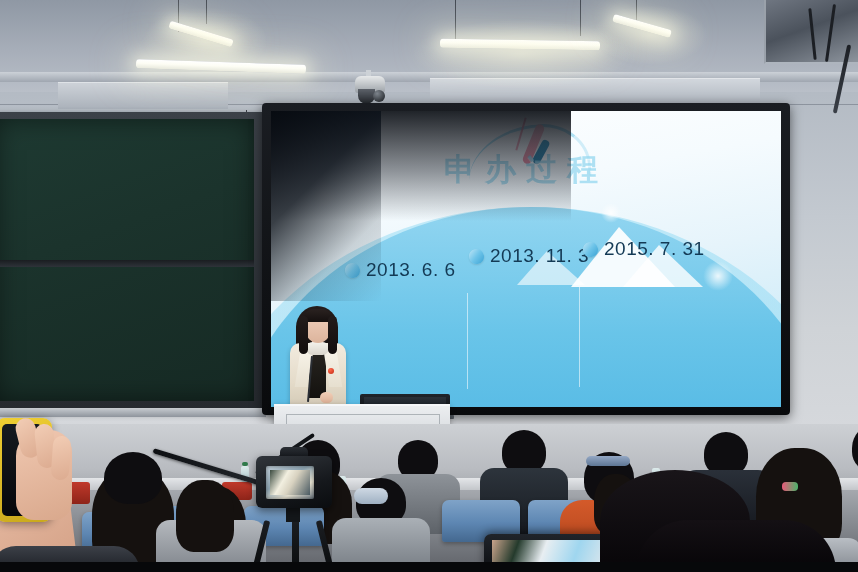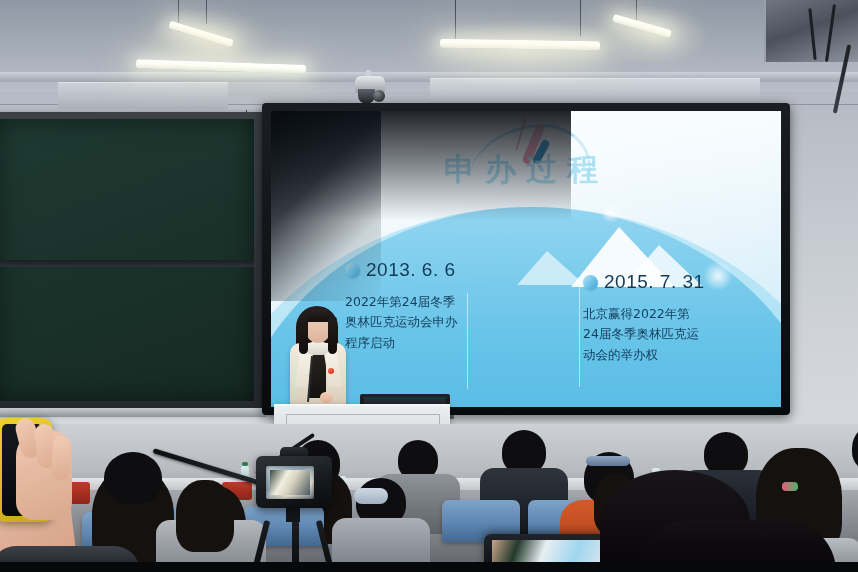--- a/index.html
+++ b/index.html
@@ -288,32 +288,34 @@
     <div class="abs" id="slide-title">申办过程</div>
 
     <div class="divider" style="left:196px;top:182px;height:96px"></div>
     <div class="divider" style="left:308px;top:176px;height:100px"></div>
 
     <div class="col" style="left:74px;top:148px;width:118px">
       <div class="date-row">
         <div class="leaf"></div>
         <div class="date-txt">2013. 6. 6</div>
       </div>
-      <div class="body-txt">2022年第24届冬季奥林匹克运动会申办程序启动</div>
     </div>
 
     <div class="col" style="left:198px;top:134px;width:108px">
+      <div class="date-row">
+        <div class="leaf"></div>
+        <div class="date-txt">2013. 11. 3</div>
+      </div>
     </div>
 
-    <div class="col" style="left:312px;top:160px;width:122px">
+    <div class="col" style="left:312px;top:127px;width:122px">
       <div class="date-row">
         <div class="leaf"></div>
         <div class="date-txt">2015. 7. 31</div>
       </div>
-      <div class="body-txt">北京赢得2022年第24届冬季奥林匹克运动会的举办权</div>
     </div>
 
     <div class="abs" id="screen-dark2"></div>
     <div class="abs" id="screen-dark"></div>
   </div>
 
   <div class="abs" id="p-hair-back"></div>
   <div class="abs" id="p-body"></div>
   <div class="abs" id="p-shirt"></div>
   <div class="abs" id="p-lapelL"></div>

